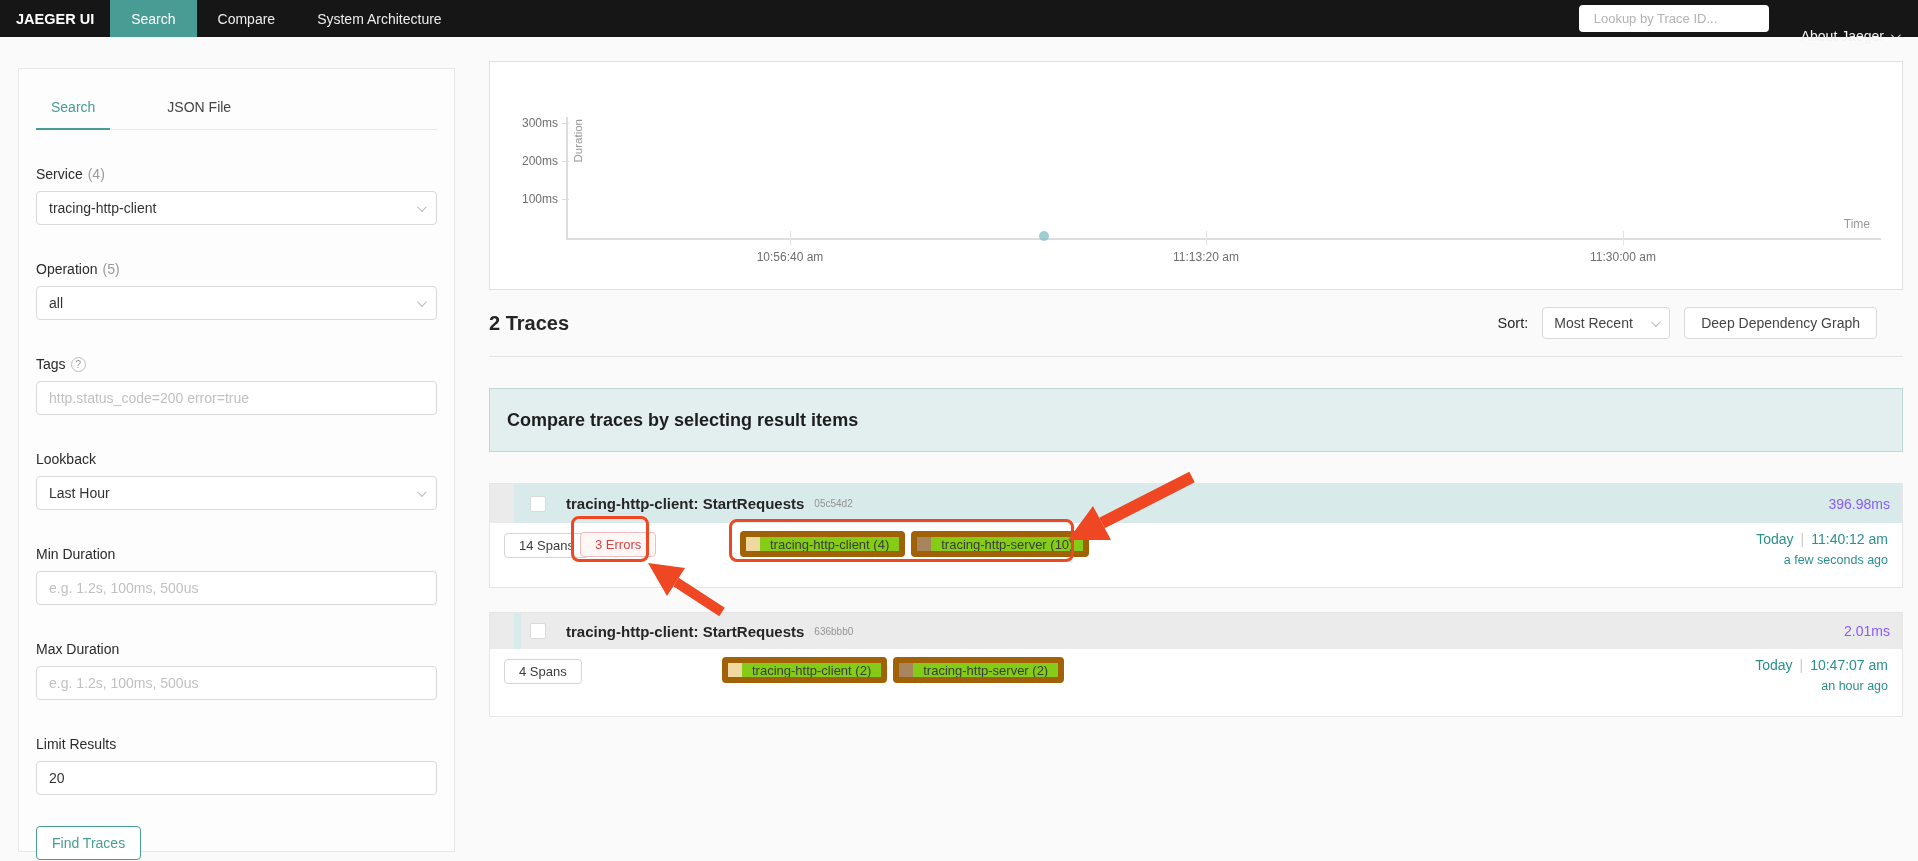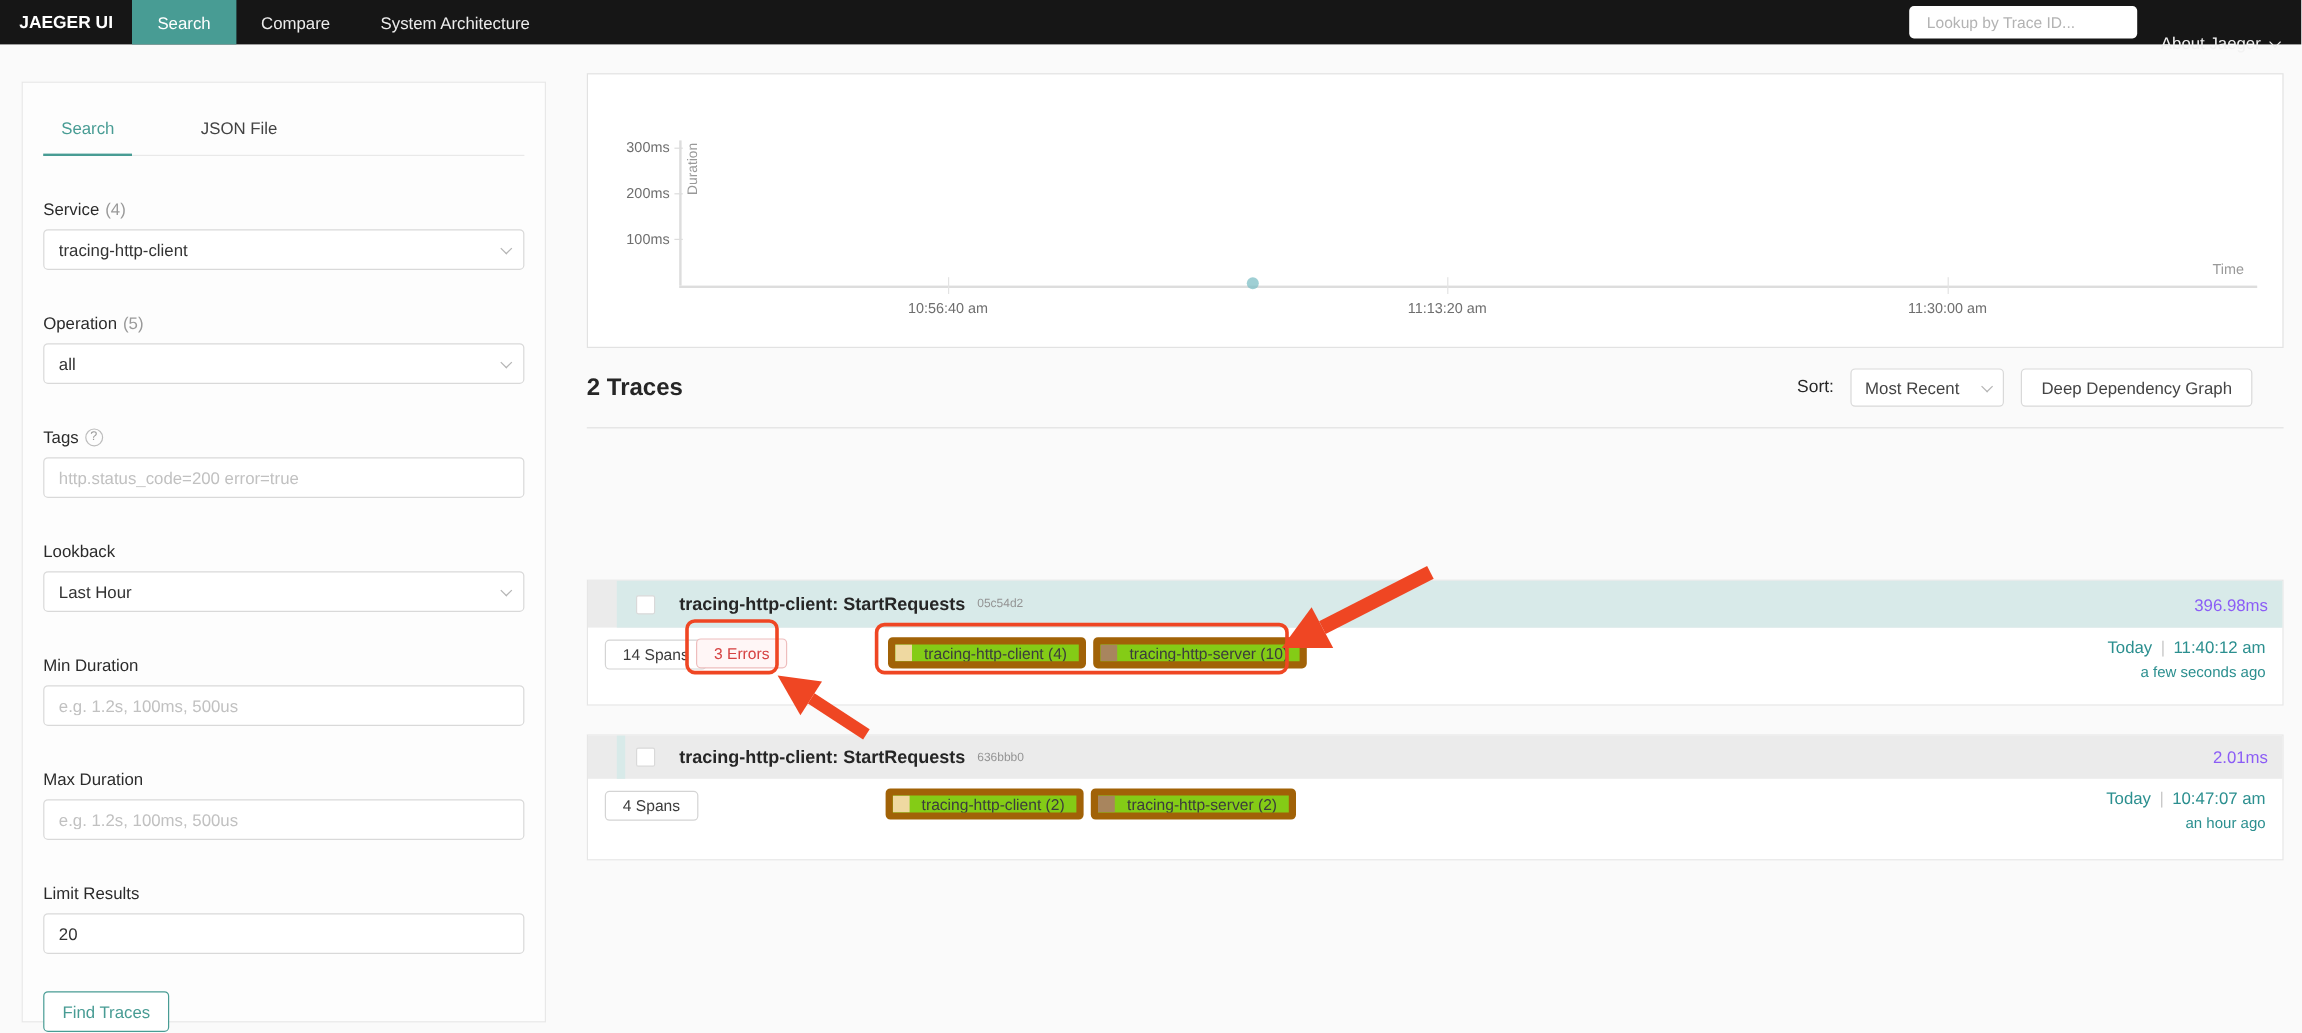--- a/index.html
+++ b/index.html
@@ -4,21 +4,21 @@
 <style>
   * { box-sizing: border-box; margin: 0; padding: 0; }
   body { font-family: "Liberation Sans", sans-serif; background: #fafafa; }
   #page { position: relative; width: 1918px; height: 861px; overflow: hidden; background: #fafafa; }
 
   
   .nav { position: absolute; left: 0; top: 0; width: 100%; height: 37px; background: #161616; display: flex; align-items: stretch; color: #fff; z-index: 10; }
   .nav-brand { display: flex; align-items: center; padding: 0 16px; font-weight: bold; font-size: 14.5px; color: #fff; }
   .nav-item { display: flex; align-items: center; padding: 0 21px; font-size: 14px; color: #ececec; cursor: pointer; }
   .nav-item.active { background: #489c94; color: #fff; }
-  .nav-right { margin-left: auto; display: flex; align-items: center; gap: 20px; padding-right: 20px; }
+  .nav-right { margin-left: auto; display: flex; align-items: center; gap: 32px; padding-right: 20px; }
   .nav-search { width: 190px; height: 27px; background: #fff; border-radius: 4px; display: flex; align-items: center; padding: 0 9px; gap: 6px; }
   .nav-search input { border: none; outline: none; flex: 1; font-size: 13px; color: #555; font-family: "Liberation Sans", sans-serif; background: transparent; }
   .nav-search input::placeholder { color: #b3b3b3; }
   .nav-about { display: flex; align-items: center; gap: 7px; font-size: 14px; color: #f2f2f2; cursor: pointer; margin-top: 35px; }
   .chev { display: inline-block; width: 7px; height: 7px; border-right: 1.5px solid currentColor; border-bottom: 1.5px solid currentColor; transform: rotate(45deg) translateY(-2px); }
   .chev.gray { color: #b5b5b5; }
 
   
   .sidebar { position: absolute; left: 18px; top: 68px; width: 437px; height: 784px; background: #fdfdfd; border: 1px solid #e8e8e8; padding: 0 17px; z-index: 2; }
   .side-tabs { display: flex; padding-top: 30px; border-bottom: 1px solid #e9e9e9; }
@@ -219,20 +219,21 @@
     <div class="toolbar-right">
       <span class="sort-label">Sort:</span>
       <div class="sort-select">
         <span>Most Recent</span>
         <span class="chev gray"></span>
       </div>
       <button class="ddg-btn">Deep Dependency Graph</button>
     </div>
   </div>
 
+  <div class="banner">Compare traces by selecting result items</div>
 
   <div class="trace" style="top:483px; height:105px;">
     <div class="trace-head" style="height:39px;">
       <div class="durbar" style="width:calc(100% - 24px);"></div>
       <div class="thc">
         <div class="cbox"></div>
         <span class="ttitle">tracing-http-client: StartRequests</span>
         <span class="tid">05c54d2</span>
         <span class="tdur">396.98ms</span>
       </div>
@@ -264,21 +265,21 @@
       <div class="durbar" style="width:7px;"></div>
       <div class="thc">
         <div class="cbox"></div>
         <span class="ttitle">tracing-http-client: StartRequests</span>
         <span class="tid">636bbb0</span>
         <span class="tdur">2.01ms</span>
       </div>
     </div>
     <div class="trace-body" style="height:67px;">
       <span class="pill spans-pill">4 Spans</span>
-      <div class="tags-group" style="left:248px;">
+      <div class="tags-group" style="left:232px;">
         <span class="tagpill">
           <span class="swatch" style="background: rgb(239, 217, 161);"></span>
           <span class="tlabel">tracing-http-client (2)</span>
         </span>
         <span class="tagpill">
           <span class="swatch" style="background: rgb(168, 133, 94);"></span>
           <span class="tlabel">tracing-http-server (2)</span>
         </span>
       </div>
       <div class="dates">

